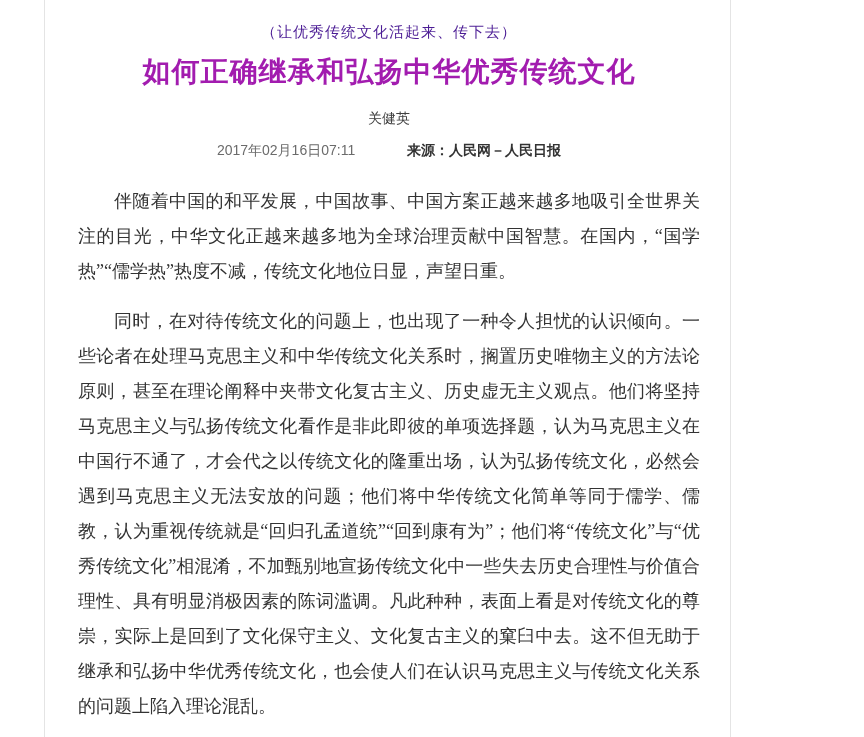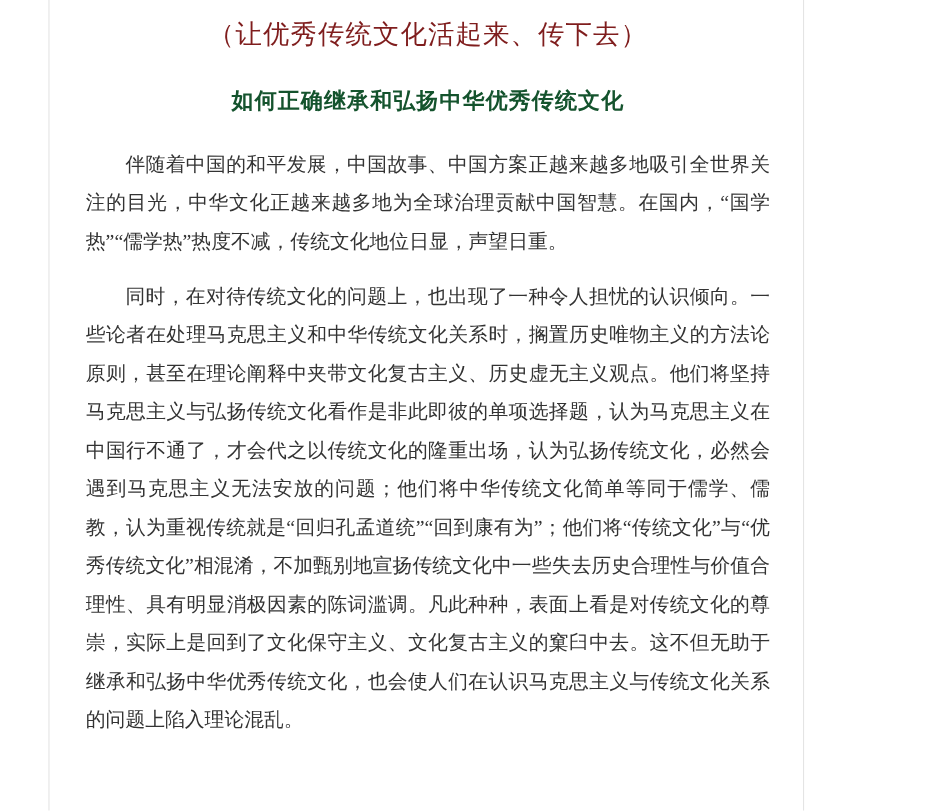--- a/index.html
+++ b/index.html
@@ -15,31 +15,31 @@
     width: 687px;
     min-height: 737px;
     border-left: 1px solid #e4e4e4;
     border-right: 1px solid #e4e4e4;
     padding: 10px 30px 40px 33px;
     background: #ffffff;
   }
   .article-header { text-align: center; }
   .kicker {
     margin-top: 8px;
-    font-size: 24px;
+    font-size: 15px;
     line-height: 28px;
-    color: #7f1d1d;
+    color: #4c1d95;
     letter-spacing: 1px;
   }
   .article-title {
-    margin-top: 30px;
-    font-size: 20px;
+    margin-top: 10px;
+    font-size: 28px;
     line-height: 32px;
     font-weight: 700;
-    color: #14532d;
+    color: #a21caf;
     letter-spacing: 1px;
   }
   .article-author {
     margin-top: 20px;
     font-size: 14px;
     line-height: 20px;
     color: #404040;
   }
   .article-meta {
     margin-top: 12px;
@@ -65,19 +65,24 @@
     font-family: Liberation Serif, serif;
   }
 </style>
 </head>
 <body>
 
 <div class="article-column">
   <div class="article-header">
     <div class="kicker">（让优秀传统文化活起来、传下去）</div>
     <h1 class="article-title">如何正确继承和弘扬中华优秀传统文化</h1>
+    <div class="article-author">关健英</div>
+    <div class="article-meta">
+      <span class="publish-date">2017年02月16日07:11</span>
+      <span class="source-label">来源：人民网－人民日报</span>
+    </div>
   </div>
 
   <div class="article-body">
     <p>伴随着中国的和平发展，中国故事、中国方案正越来越多地吸引全世界关注的目光，中华文化正越来越多地为全球治理贡献中国智慧。在国内，“国学热”“儒学热”热度不减，传统文化地位日显，声望日重。</p>
     <p>同时，在对待传统文化的问题上，也出现了一种令人担忧的认识倾向。一些论者在处理马克思主义和中华传统文化关系时，搁置历史唯物主义的方法论原则，甚至在理论阐释中夹带文化复古主义、历史虚无主义观点。他们将坚持马克思主义与弘扬传统文化看作是非此即彼的单项选择题，认为马克思主义在中国行不通了，才会代之以传统文化的隆重出场，认为弘扬传统文化，必然会遇到马克思主义无法安放的问题；他们将中华传统文化简单等同于儒学、儒教，认为重视传统就是“回归孔孟道统”“回到康有为”；他们将“传统文化”与“优秀传统文化”相混淆，不加甄别地宣扬传统文化中一些失去历史合理性与价值合理性、具有明显消极因素的陈词滥调。凡此种种，表面上看是对传统文化的尊崇，实际上是回到了文化保守主义、文化复古主义的窠臼中去。这不但无助于继承和弘扬中华优秀传统文化，也会使人们在认识马克思主义与传统文化关系的问题上陷入理论混乱。</p>
   </div>
 </div>
 
 </body></html>

